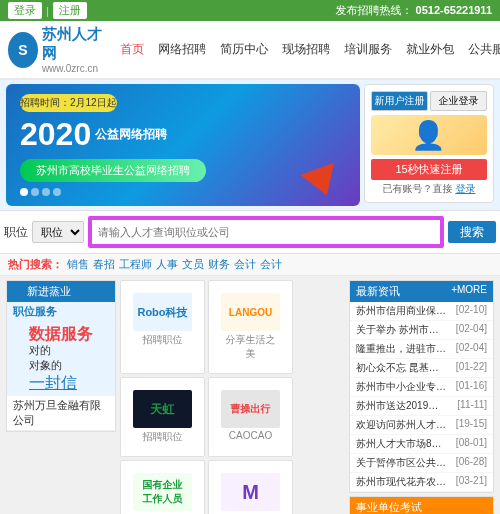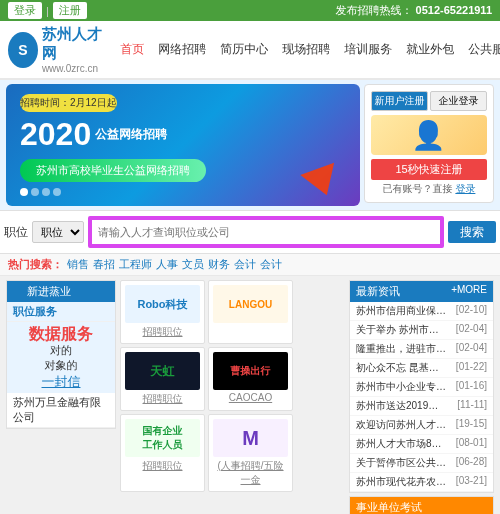--- a/index.html
+++ b/index.html
@@ -51,23 +51,23 @@
 
     
     .left-sidebar { width: 110px; flex-shrink: 0; }
     .sidebar-category { background: #fff; border: 1px solid #e0e0e0; margin-bottom: 3px; }
     .sidebar-cat-title { background: #1a7bbf; color: #fff; font-size: 11px; padding: 3px 20px; }
     .sidebar-cat-item { font-size: 11px; padding: 2px 6px; border-bottom: 1px solid #f0f0f0; color: #333; cursor: pointer; }
 
     
     .companies-grid { flex: 1; }
     .companies-row { display: flex; gap: 3px; margin-bottom: 3px; flex-wrap: wrap; }
-    .company-card { width: 85px; background: #fff; border: 1px solid #e0e0e0; padding: 4px; text-align: center; cursor: pointer; border-radius: 2px; }
+    .company-card { width: 85px; background: #fff; border: 1px solid #e0e0e0; padding: 12px; text-align: center; cursor: pointer; border-radius: 2px; }
     .company-logo { width: 100%; height: 38px; display: flex; align-items: center; justify-content: center; font-weight: bold; font-size: 13px; border-radius: 2px; margin-bottom: 2px; }
-    .company-job { font-size: 10px; color: #888; text-decoration: underline; }
+    .company-job { font-size: 10px; color: #888; }
 
     
     .news-sidebar { width: 145px; flex-shrink: 0; }
     .news-box { background: #fff; border: 1px solid #e0e0e0; margin-bottom: 3px; }
     .news-header { background: #1a7bbf; color: #fff; font-size: 11px; padding: 3px 6px; display: flex; justify-content: space-between; }
     .news-more { color: #fff; font-size: 10px; text-decoration: none; }
     .news-item { padding: 2px 6px; border-bottom: 1px solid #f5f5f5; font-size: 10px; color: #333; display: flex; justify-content: space-between; cursor: pointer; }
     .news-date { color: #888; flex-shrink: 0; margin-left: 4px; }
     .news-text { overflow: hidden; text-overflow: ellipsis; white-space: nowrap; max-width: 90px; }
 
@@ -169,45 +169,46 @@
   <a href="#" class="hot-link">会计</a>
   <a href="#" class="hot-link">会计</a>
 </div>
 
 <div class="main-content">
 
   <div class="left-sidebar">
     <div class="sidebar-category">
       <div class="sidebar-cat-title">新进蒸业</div>
       <div class="sidebar-cat-item" style="background:#e8f4ff;color:#1a7bbf;font-weight:bold;">职位服务</div>
-      <div style="background:#e8f4ff;padding:2px 22px;text-align:center;">
+      <div style="background:#e8f4ff;padding:2px 22px;">
         <div style="font-size:16px;color:#e44;font-weight:bold;line-height:1.2;">数据服务</div>
         <div style="font-size:11px;color:#333;">对的</div>
         <div style="font-size:11px;color:#333;">对象的</div>
-        <div style="font-size:13px;color:#1a7bbf;text-decoration:underline;cursor:pointer;">一封信</div>
+        <div style="font-size:16px;color:#1a7bbf;text-decoration:underline;cursor:pointer;">一封信</div>
       </div>
       <div class="sidebar-cat-item">苏州万旦金融有限公司</div>
     </div>
   </div>
 
   <div class="companies-grid">
     <div class="companies-row">
       <div class="company-card">
         <div class="company-logo" style="background:#e8f4ff;color:#1a7bbf;font-size:11px;">Robo科技</div>
         <div class="company-job">招聘职位</div>
       </div>
       <div class="company-card">
         <div class="company-logo" style="background:#fff8e8;color:#ff8800;font-size:10px;">LANGOU</div>
+        <div class="company-job">分享生活之美</div>
       </div>
       <div class="company-card">
         <div class="company-logo" style="background:#0f172a;color:#1a9b3c;font-size:12px;font-weight:bold;">天虹</div>
         <div class="company-job">招聘职位</div>
       </div>
       <div class="company-card">
-        <div class="company-logo" style="background:#000000;color:#e44;font-size:10px;">曹操出行</div>
+        <div class="company-logo" style="background:#e5e5e5;color:#e44;font-size:10px;">曹操出行</div>
         <div class="company-job">CAOCAO</div>
       </div>
     </div>
     <div class="companies-row">
       <div class="company-card">
         <div class="company-logo" style="background:#f0fff0;color:#1a9b3c;font-size:10px;">国有企业<br>工作人员</div>
         <div class="company-job">招聘职位</div>
       </div>
       <div class="company-card">
         <div class="company-logo" style="background:#f8f0ff;color:#6c3bbf;font-size:20px;font-weight:bold;">M</div>

